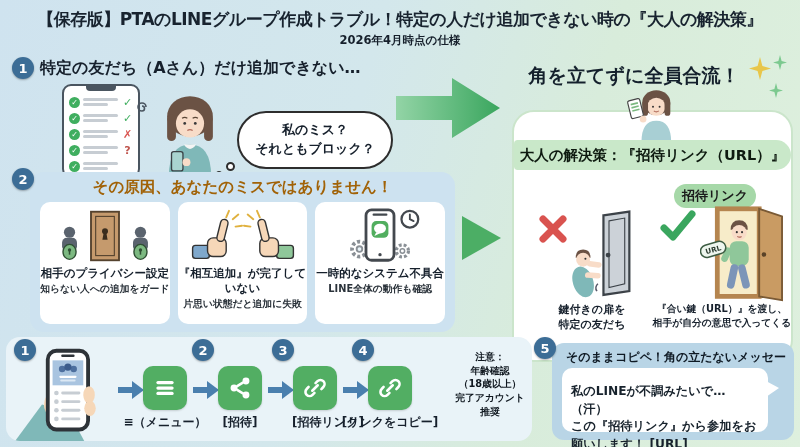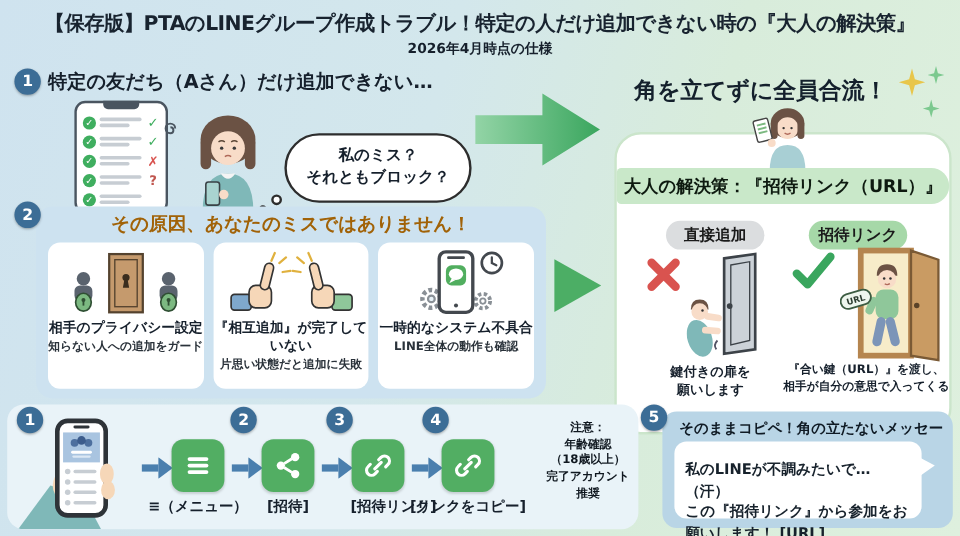--- a/index.html
+++ b/index.html
@@ -269,21 +269,20 @@
         <rect x="12" y="14" width="15" height="22" rx="2" fill="#fff" stroke="#444" stroke-width="1.4"></rect>
         <rect x="15" y="18" width="9" height="2" fill="#7cb981"></rect>
         <rect x="15" y="22" width="9" height="2" fill="#7cb981"></rect>
         <rect x="15" y="26" width="9" height="2" fill="#7cb981"></rect>
       </g>
       <circle cx="28" cy="38" r="4" fill="#f8dcc8"></circle>
     </svg>
 
     <div class="sol-banner">大人の解決策：『招待リンク（URL）』</div>
 
-    <div class="pill pill-gray" style="left:41px;top:72px;width:82px;">直接追加</div>
     <div class="pill pill-green" style="left:160px;top:72px;width:82px;">招待リンク</div>
 
     <svg class="abs" style="left:24px;top:102px;" width="30" height="30" viewBox="0 0 30 30">
       <path d="M5 5 L25 25 M25 5 L5 25" stroke="#d9534f" stroke-width="7" stroke-linecap="round"></path>
     </svg>
     <svg class="abs" style="left:146px;top:98px;" width="36" height="32" viewBox="0 0 36 32">
       <path d="M4 18 L13 27 L32 4" stroke="#3aa65e" stroke-width="7" fill="none" stroke-linecap="round" stroke-linejoin="round"></path>
     </svg>
 
     <svg class="abs" style="left:58px;top:96px;" width="74" height="96" viewBox="0 0 80 100">
@@ -313,21 +312,21 @@
       <rect x="42" y="62" width="8" height="26" rx="4" fill="#7c95b8" transform="rotate(-14 46 75)"></rect>
       <rect x="24" y="44" width="7" height="16" rx="3.5" fill="#8fc79a" transform="rotate(24 27 52)"></rect>
       <g transform="rotate(-16 14 46)">
         <rect x="0" y="40" width="27" height="13" rx="6.5" fill="#eef6ee" stroke="#3c5c42" stroke-width="1.6"></rect>
         <text x="13.5" y="49.5" text-anchor="middle" font-size="7.5" font-weight="bold" fill="#2c3c30">URL</text>
       </g>
     </svg>
 
     <div class="cmp-caption" style="left:12px;top:190px;width:132px;font-size:11px;">
       <div>鍵付きの扉を</div>
-      <div>願いします</div>
+      <div>特定の友だち</div>
     </div>
     <div class="cmp-caption" style="left:136px;top:190px;width:144px;font-size:9.8px;">
       <div>『合い鍵（URL）』を渡し、</div>
       <div>相手が自分の意思で入ってくる</div>
     </div>
   </div>
 
   <div class="bl-panel">
     <svg class="abs" style="left:6px;top:8px;" width="108" height="96" viewBox="0 0 110 100">
       <polygon points="2,100 30,62 58,70 74,100" fill="#7fb8b8"></polygon>

